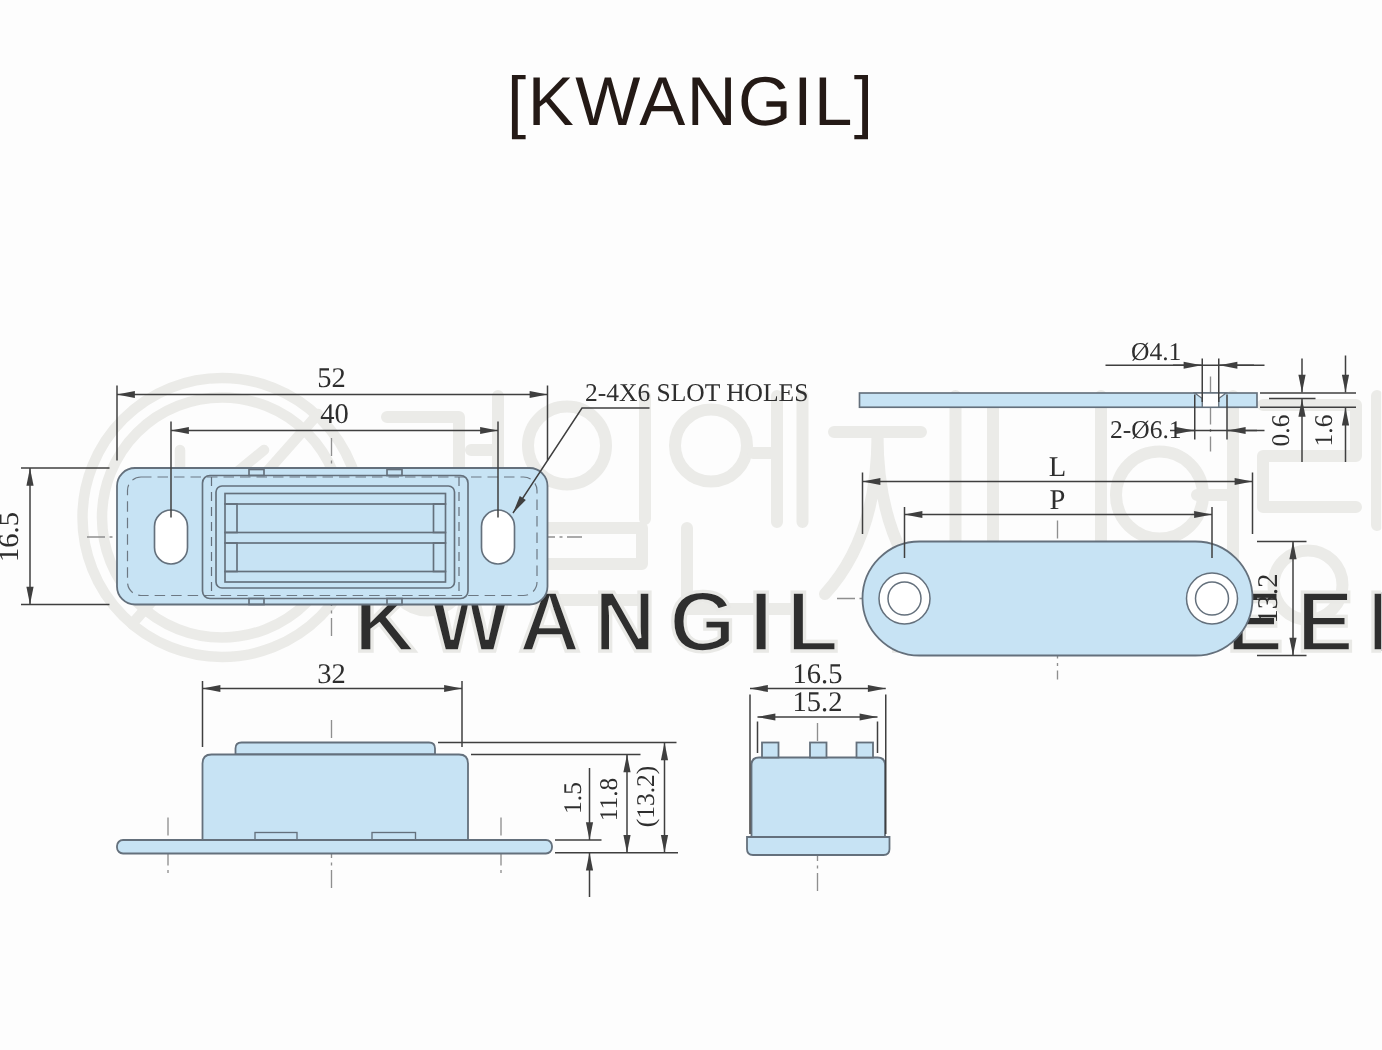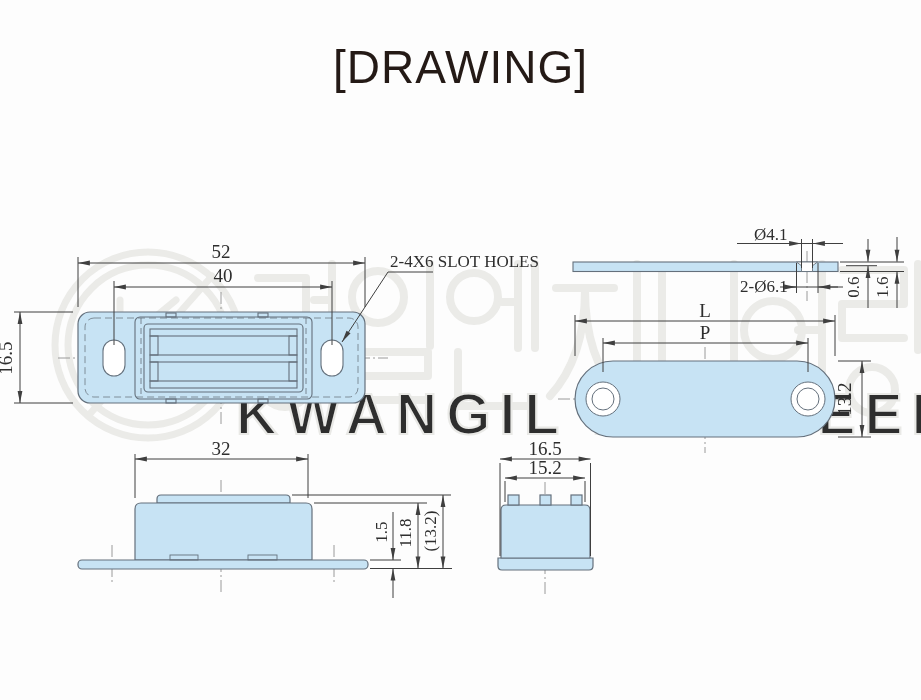--- a/index.html
+++ b/index.html
@@ -40,21 +40,21 @@
         <path d="M662,270 v118 h54 M734,264 v140"></path>
         <circle cx="773" cy="330" r="29"></circle>
         <path d="M822,264 v148 M822,330 h-24"></path>
         <path d="M842,270 h62 v34 h-62 v34 h62 M918,264 v86"></path>
         <circle cx="872" cy="390" r="23"></circle>
       </g>
     </g>
     <text class="wm-en" x="236" y="434" font-size="57" fill="none" stroke="#e9e9e6" stroke-width="2.2">KWANGIL ENGINEERING</text>
   </svg>
 
-  <div class="title">[DRAWING]</div>
+  <div class="title">[KWANGIL]</div>
 
   <svg class="layer" width="921" height="700">
     <defs>
       <marker id="arr" markerWidth="13" markerHeight="6" refX="12.4" refY="3" orient="auto-start-reverse" markerUnits="userSpaceOnUse">
         <path d="M0.5,0.6 L12.4,3 L0.5,5.4 Z" fill="#3f3f3f"></path>
       </marker>
     </defs>
 
     <g>
 

